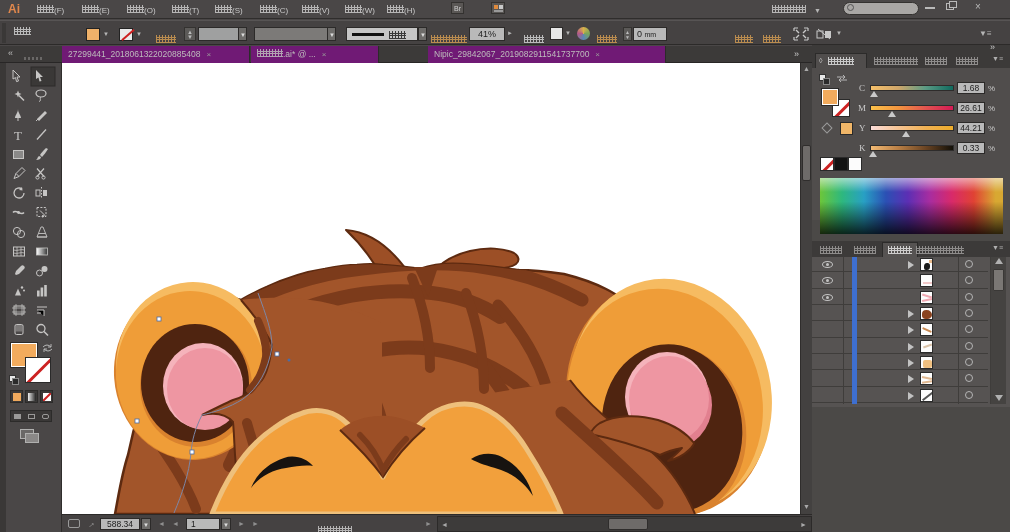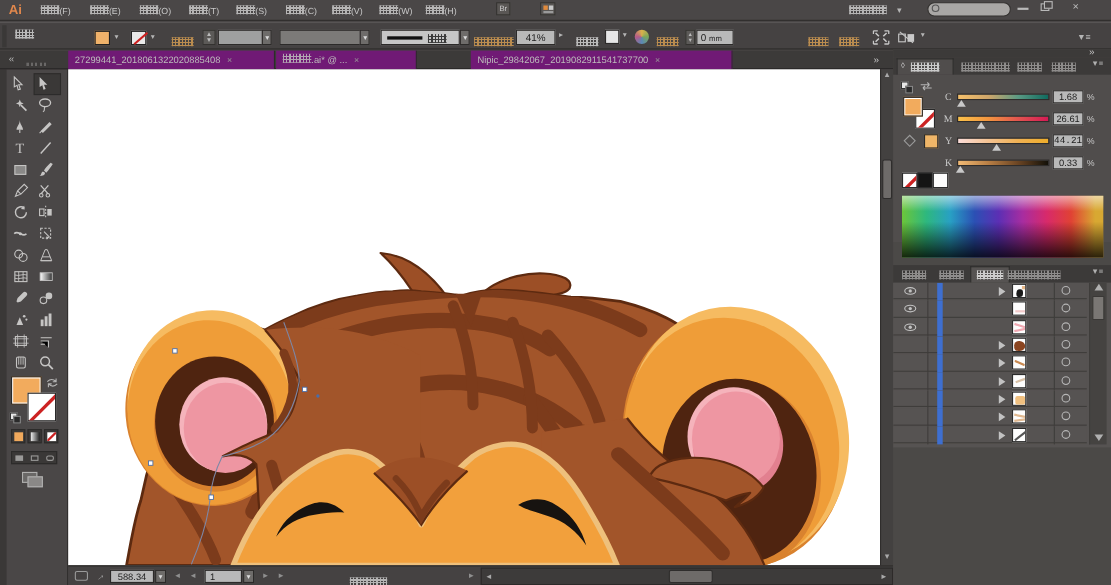--- a/index.html
+++ b/index.html
@@ -416,21 +416,21 @@
     <div class="ab" style="left:58px;top:17px;width:84px;height:6px;border:1px solid #2e2c2b;background:linear-gradient(90deg,#f6c06a,#cfa66a,#5a9a84,#0f6a5e);"></div>
     <div class="ab" style="left:58px;top:37px;width:84px;height:6px;border:1px solid #2e2c2b;background:linear-gradient(90deg,#fbc14a,#f2953f,#e2544f,#d41a55);"></div>
     <div class="ab" style="left:58px;top:57px;width:84px;height:6px;border:1px solid #2e2c2b;background:linear-gradient(90deg,#fbdcd8,#f5c393,#f0b153,#eead2a);"></div>
     <div class="ab" style="left:58px;top:77px;width:84px;height:6px;border:1px solid #2e2c2b;background:linear-gradient(90deg,#f2ba74,#b97f45,#6a4423,#121008);"></div>
     <span class="ab" style="left:58px;top:23px;width:0;height:0;border-left:4px solid transparent;border-right:4px solid transparent;border-bottom:6px solid #c9c9c9;"></span>
     <span class="ab" style="left:76px;top:43px;width:0;height:0;border-left:4px solid transparent;border-right:4px solid transparent;border-bottom:6px solid #c9c9c9;"></span>
     <span class="ab" style="left:90px;top:63px;width:0;height:0;border-left:4px solid transparent;border-right:4px solid transparent;border-bottom:6px solid #c9c9c9;"></span>
     <span class="ab" style="left:57px;top:83px;width:0;height:0;border-left:4px solid transparent;border-right:4px solid transparent;border-bottom:6px solid #c9c9c9;"></span>
     <span class="ab vbox" style="left:145px;top:14px;width:28px;height:12px;line-height:11px;font-size:8.5px;">1.68</span>
     <span class="ab vbox" style="left:145px;top:34px;width:28px;height:12px;line-height:11px;font-size:8.5px;">26.61</span>
-    <span class="ab vbox" style="left:145px;top:54px;width:28px;height:12px;line-height:11px;font-size:8.5px;font-family:Liberation Mono, monospace;">44.21</span>
+    <span class="ab vbox" style="left:145px;top:54px;width:28px;height:12px;line-height:11px;font-size:8.5px;">44.21</span>
     <span class="ab vbox" style="left:145px;top:74px;width:28px;height:12px;line-height:11px;font-size:8.5px;">0.33</span>
     <span class="ab" style="left:176px;top:16px;color:#c9c9c9;font-size:8px;">%</span>
     <span class="ab" style="left:176px;top:36px;color:#c9c9c9;font-size:8px;">%</span>
     <span class="ab" style="left:176px;top:56px;color:#c9c9c9;font-size:8px;">%</span>
     <span class="ab" style="left:176px;top:76px;color:#c9c9c9;font-size:8px;">%</span>
 
     <span class="ab" style="left:8px;top:89px;width:14px;height:14px;background:#fff;border:1px solid #2a2a2a;overflow:hidden;">
         <span class="ab" style="left:-3px;top:6px;width:22px;height:2.5px;background:#cc2222;transform:rotate(-45deg);"></span>
       </span>
     <span class="ab" style="left:22px;top:89px;width:14px;height:14px;background:#141414;border:1px solid #2a2a2a;"></span>

